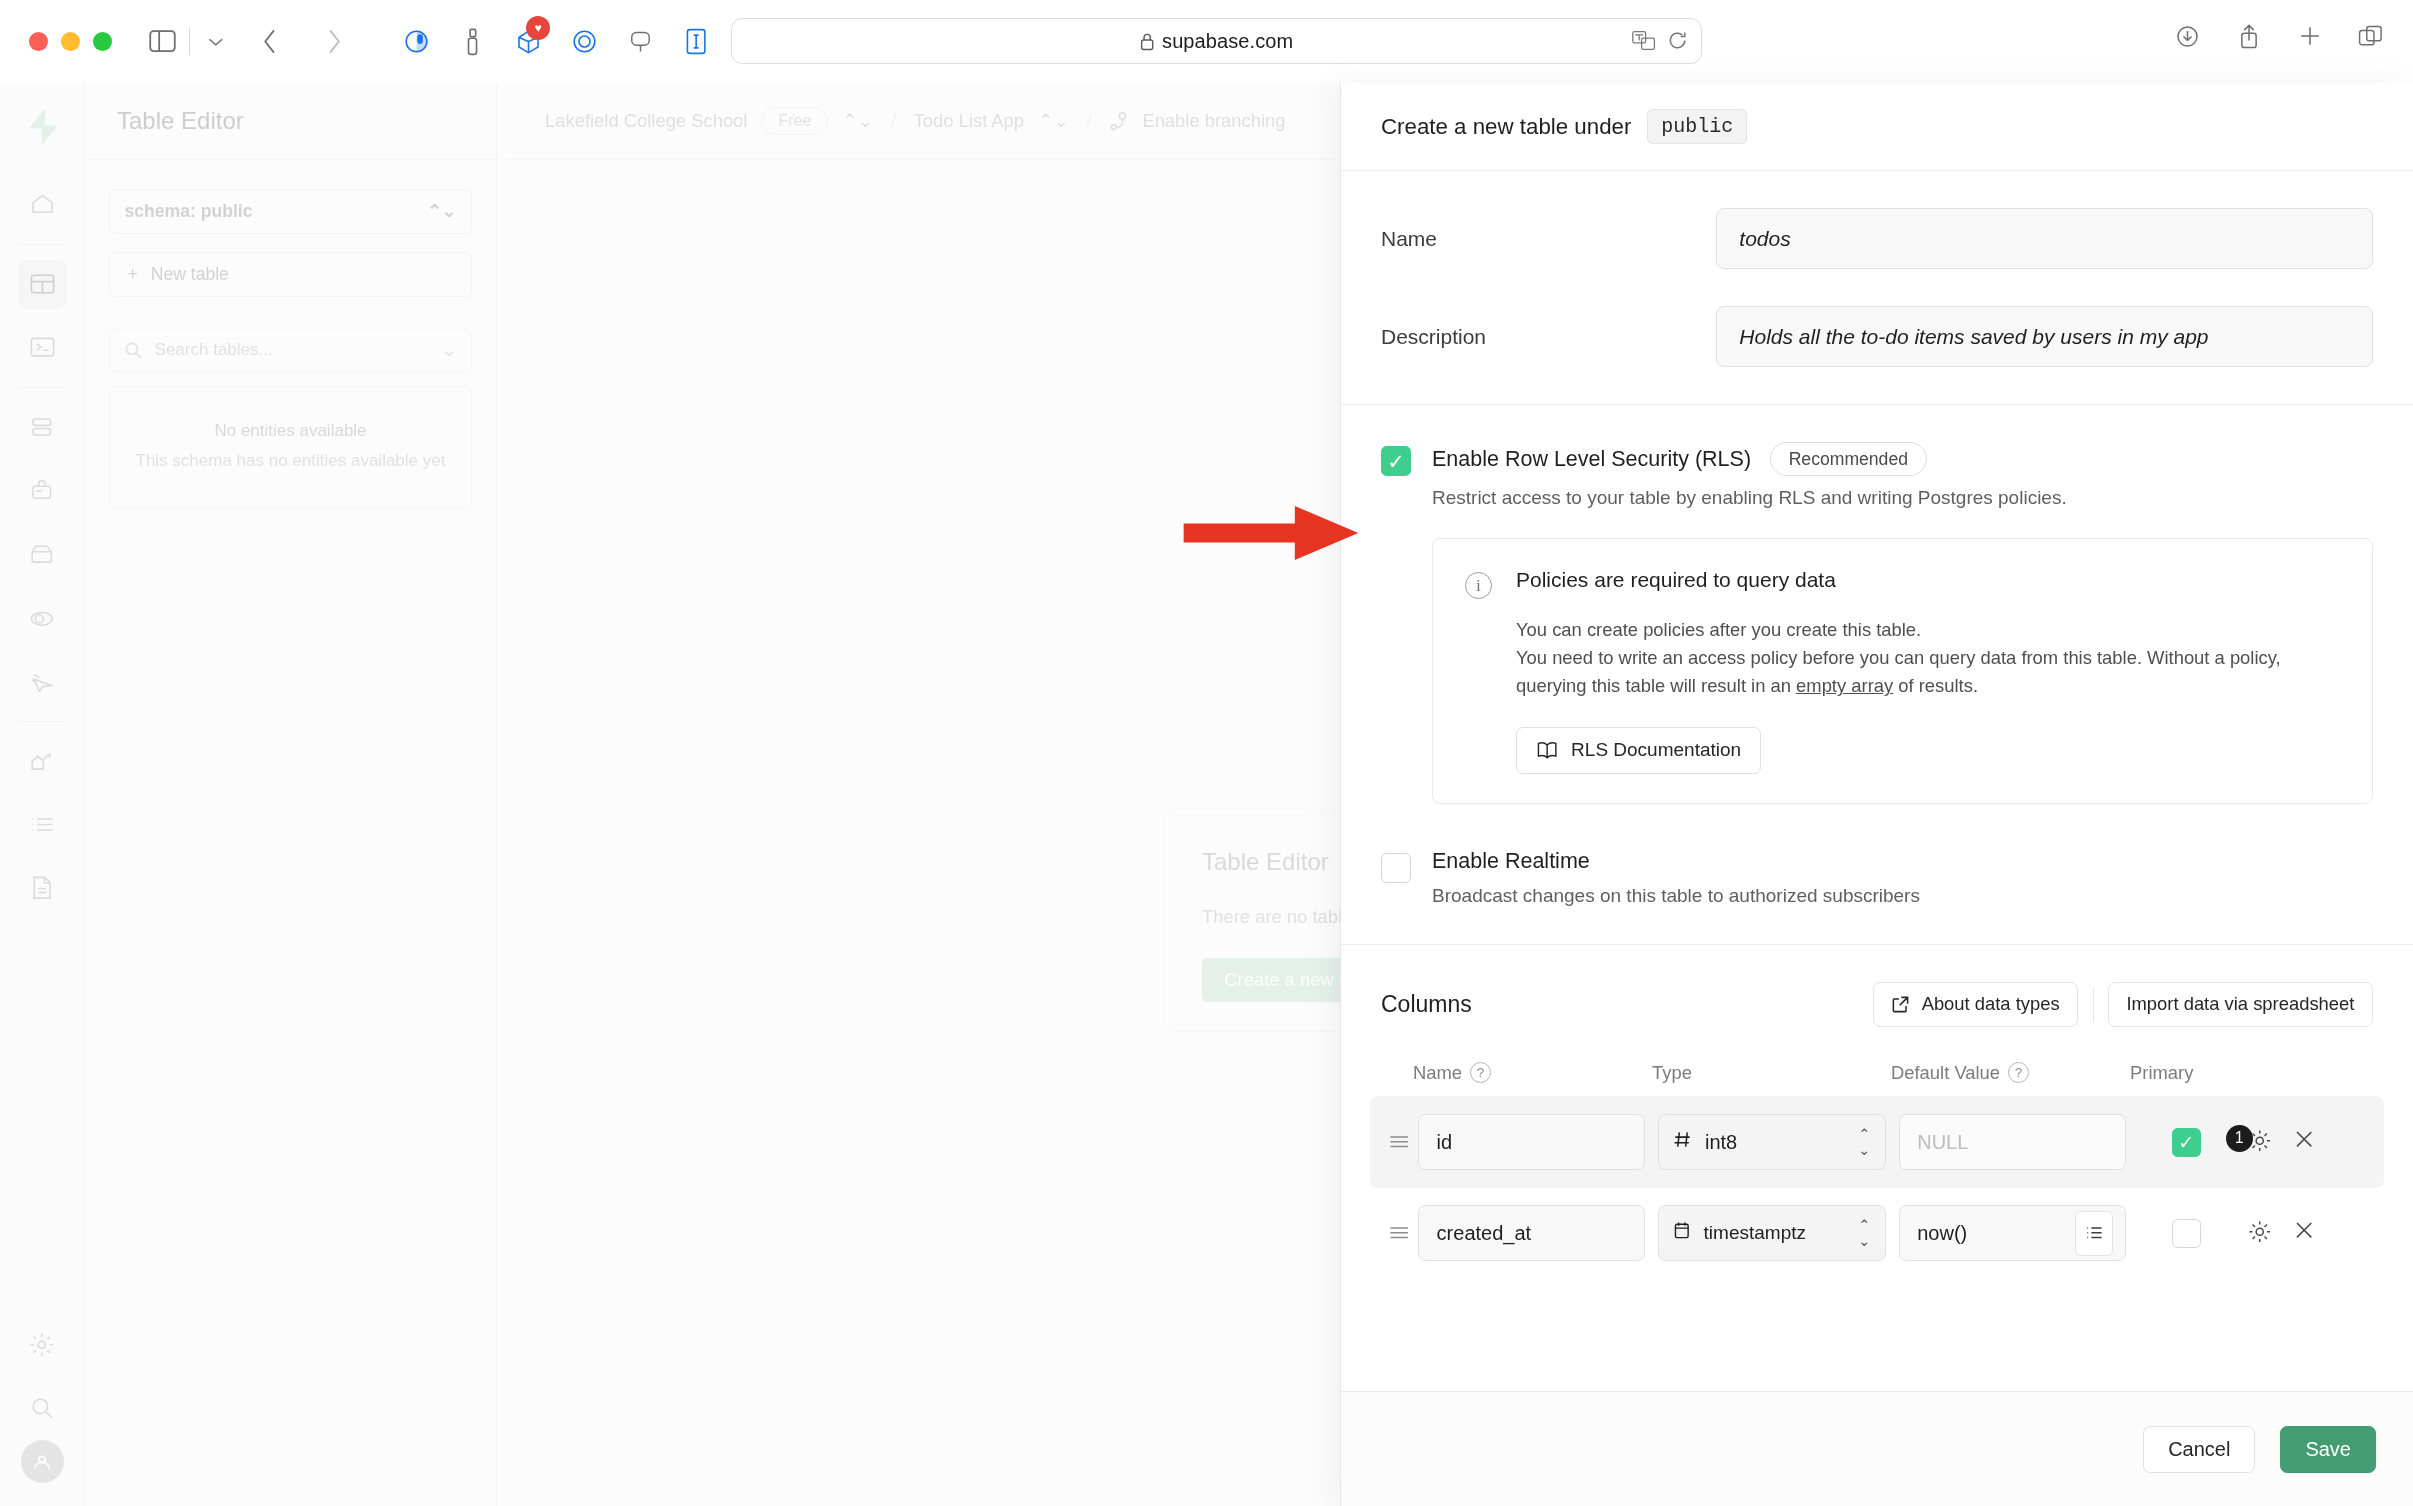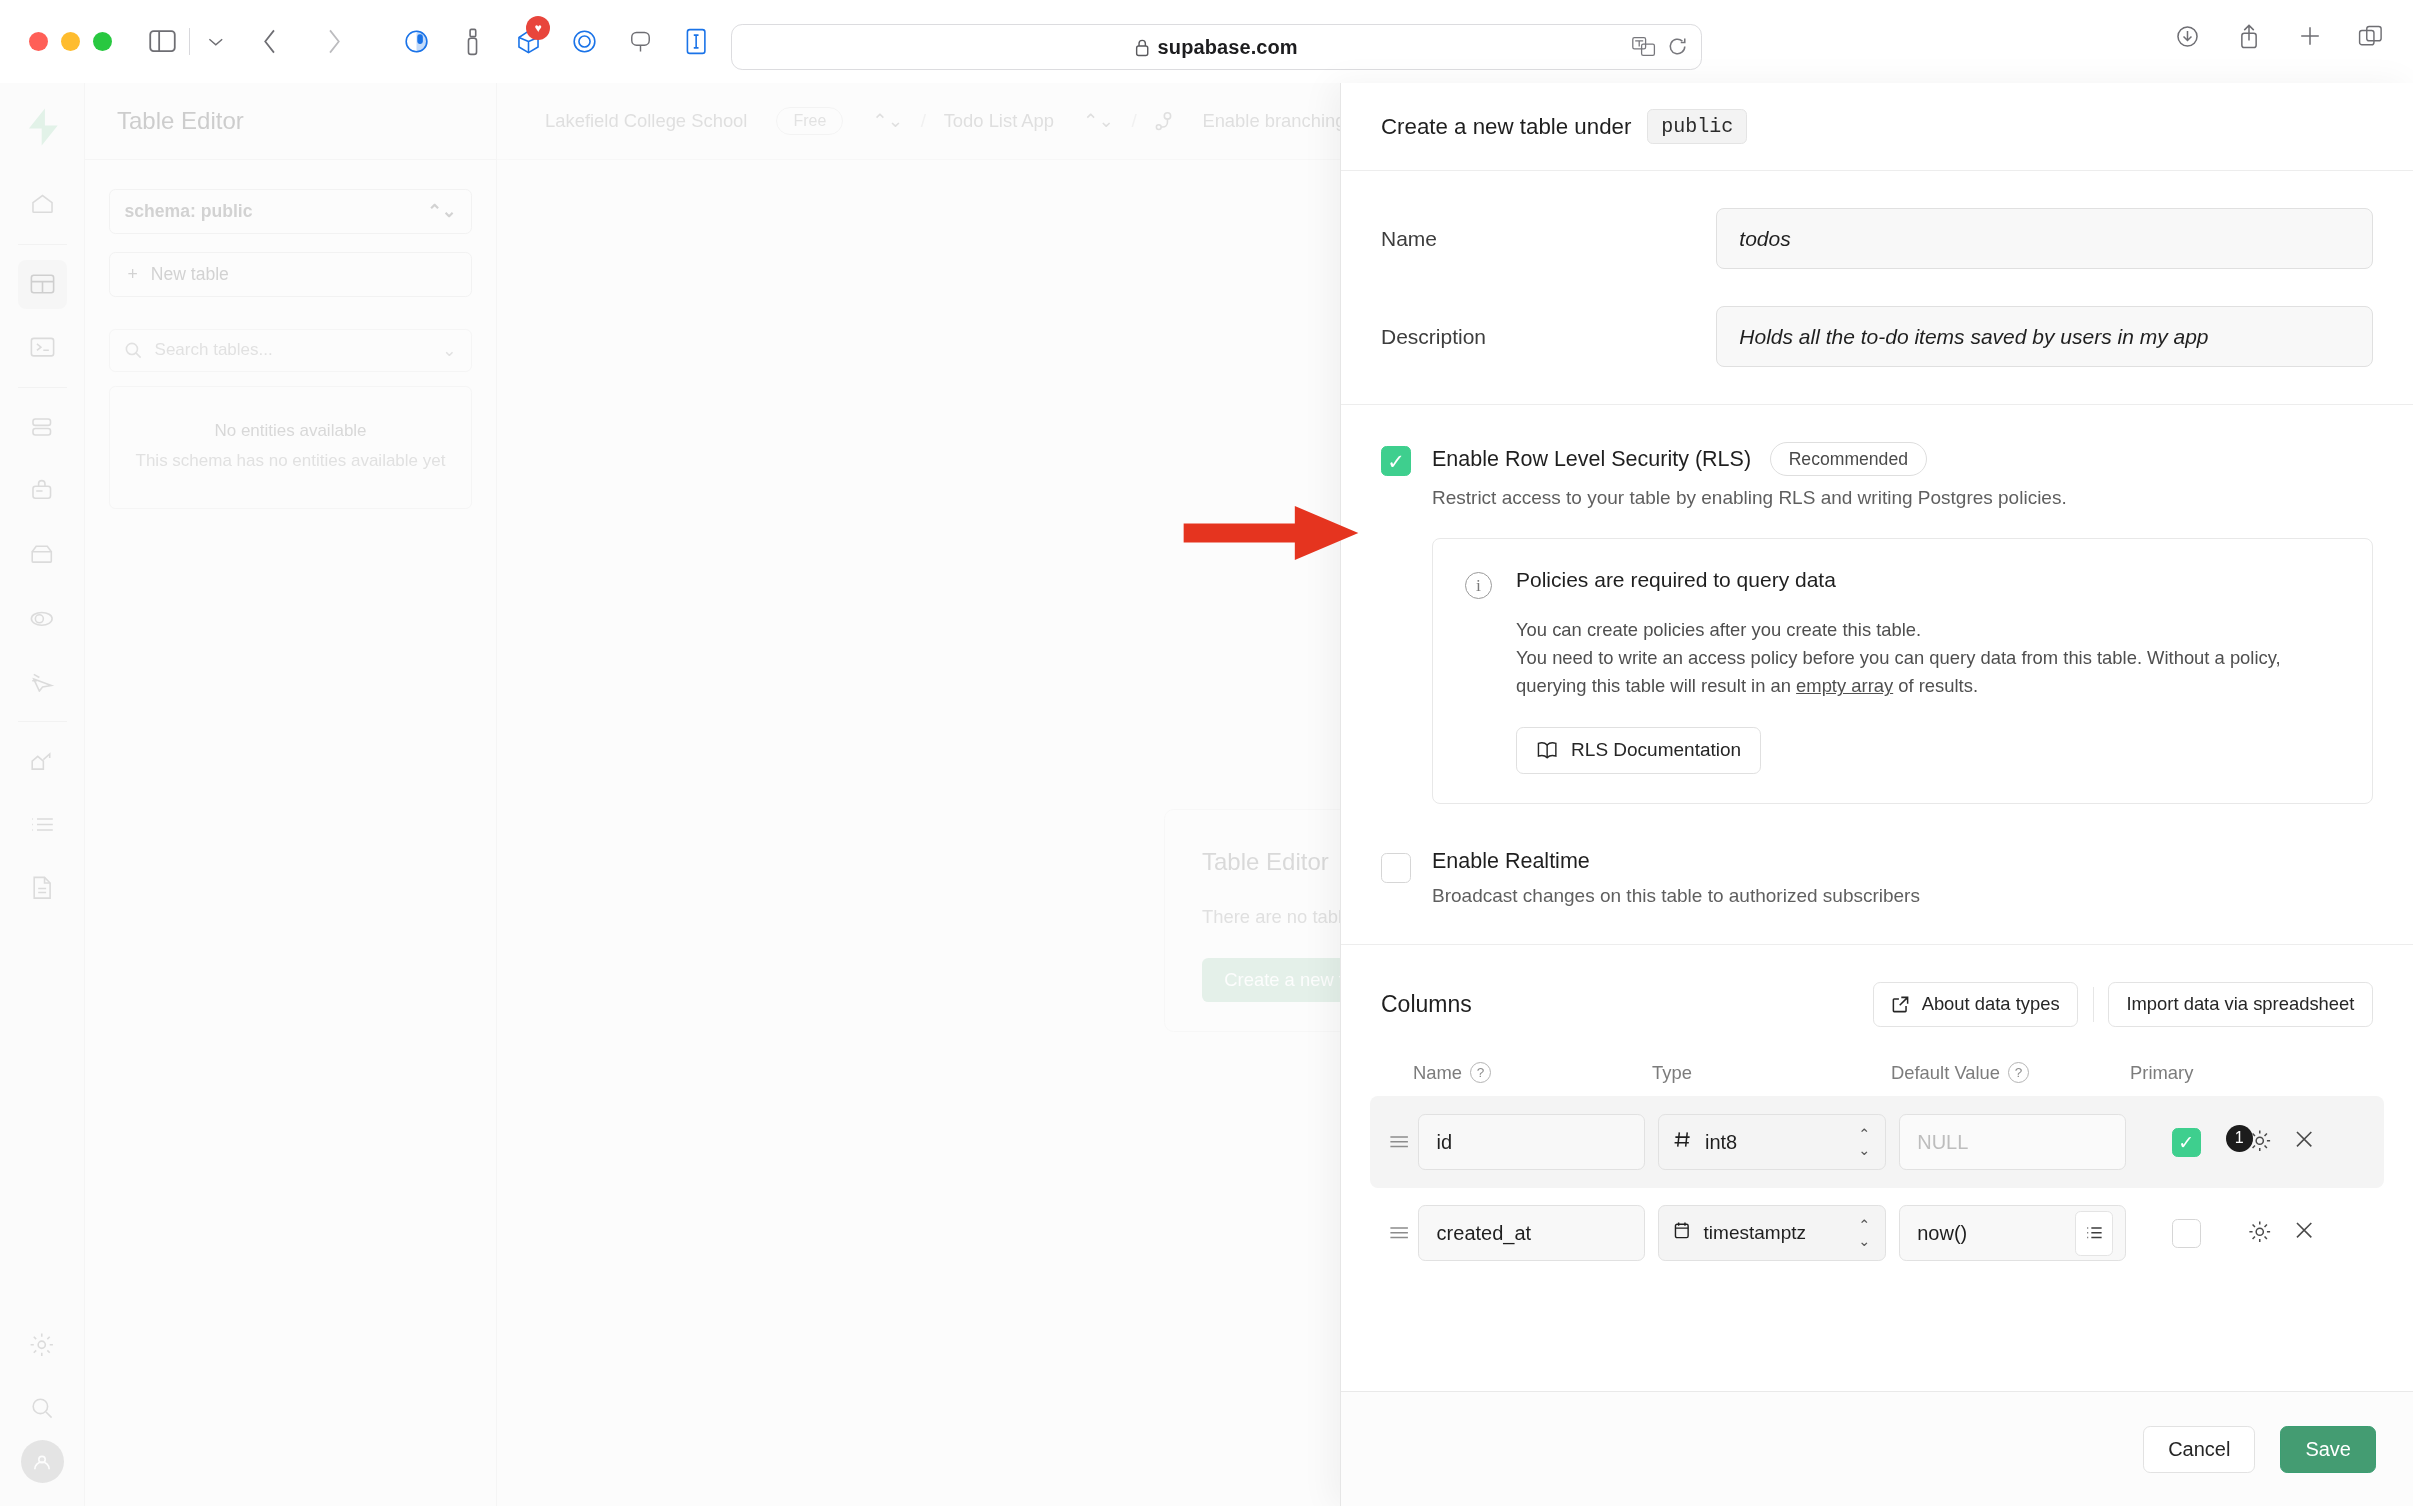--- a/index.html
+++ b/index.html
@@ -27,25 +27,25 @@
     width: 37px; height: 37px;
     display: flex; align-items: center; justify-content: center;
     color: #6e6e73;
     position: relative;
   }
   .tb-icon svg { display: block; }
   .tb-blue { color: #1a73e8; }
   .sep-v { width: 0.8px; height: 27px; background: #d8d8dc; margin: 0 8px; }
 
   .url-bar {
-    position: absolute; left: 731px; top: 24px;
+    position: absolute; left: 731px; top: 18px;
     width: 971px; height: 46px;
     border: 0.8px solid #dcdcdf; border-radius: 11.2px;
     background: #ffffff;
-    display: flex; align-items: center; justify-content: center; font-weight: bold;
+    display: flex; align-items: center; justify-content: center;
   }
   .url-text {
     font-size: 20px; color: #1d1d1f; letter-spacing: 0.1px;
     display: flex; align-items: center; gap: 8px;
   }
   .url-right {
     position: absolute; right: 12.8px; top: 0; height: 46px;
     display: flex; align-items: center; gap: 11.2px; color: #77777c;
   }
   .tb-right {
@@ -121,21 +121,21 @@
   }
   .te-empty-t { font-size: 17px; color: #a8a8a8; margin-bottom: 8px; }
   .te-empty-s { font-size: 17px; color: #bcbcbc; line-height: 1.45; }
 
   
   .main-top {
     position: absolute; left: 497px; top: 0; right: 0; height: 77px;
     border-bottom: 0.8px solid #ededed; display: flex; align-items: center;
     padding-left: 48px; gap: 17.6px; opacity: .3;
   }
-  .crumb { font-size: 18.4px; color: #9d9d9d; display: flex; align-items: center; gap: 29px; }
+  .crumb { font-size: 18.4px; color: #9d9d9d; display: flex; align-items: center; gap: 14px; }
   .pill-free {
     border: 0.8px solid #e0e0e0; border-radius: 797px; padding: 4px 16px;
     font-size: 16px; color: #a8a8a8;
   }
   .crumb-sep { color: #d8d8d8; font-size: 19px; }
 
   .empty-card {
     position: absolute; left: 1164px; top: 726px;
     width: 447px; height: 223px; background: #fdfdfd;
     border: 0.8px solid #efefef; border-radius: 9.6px;

